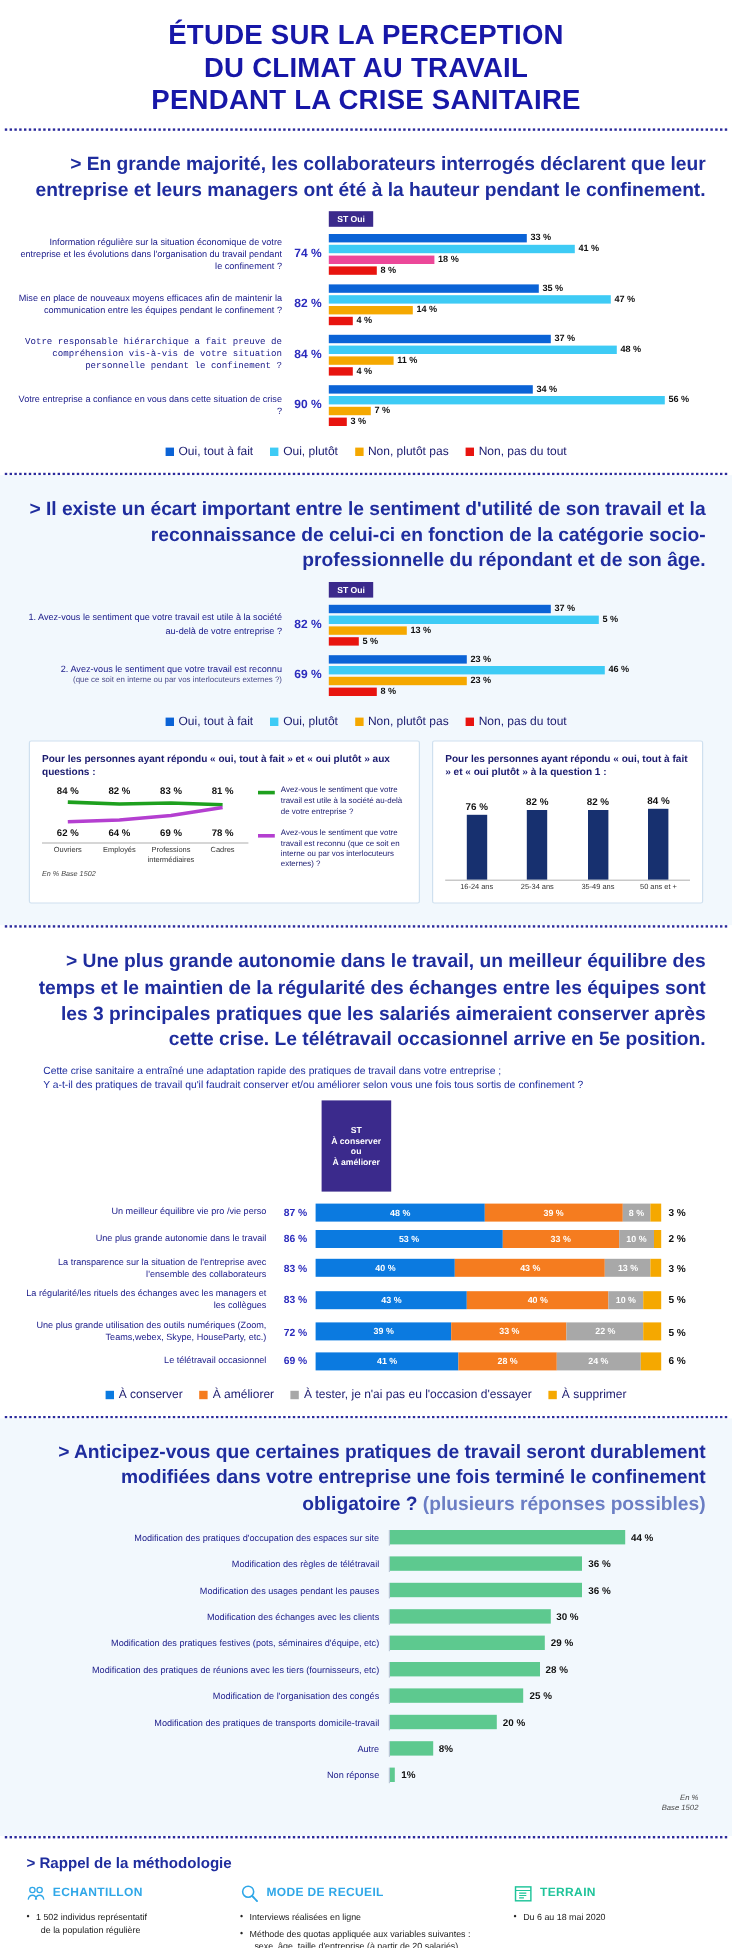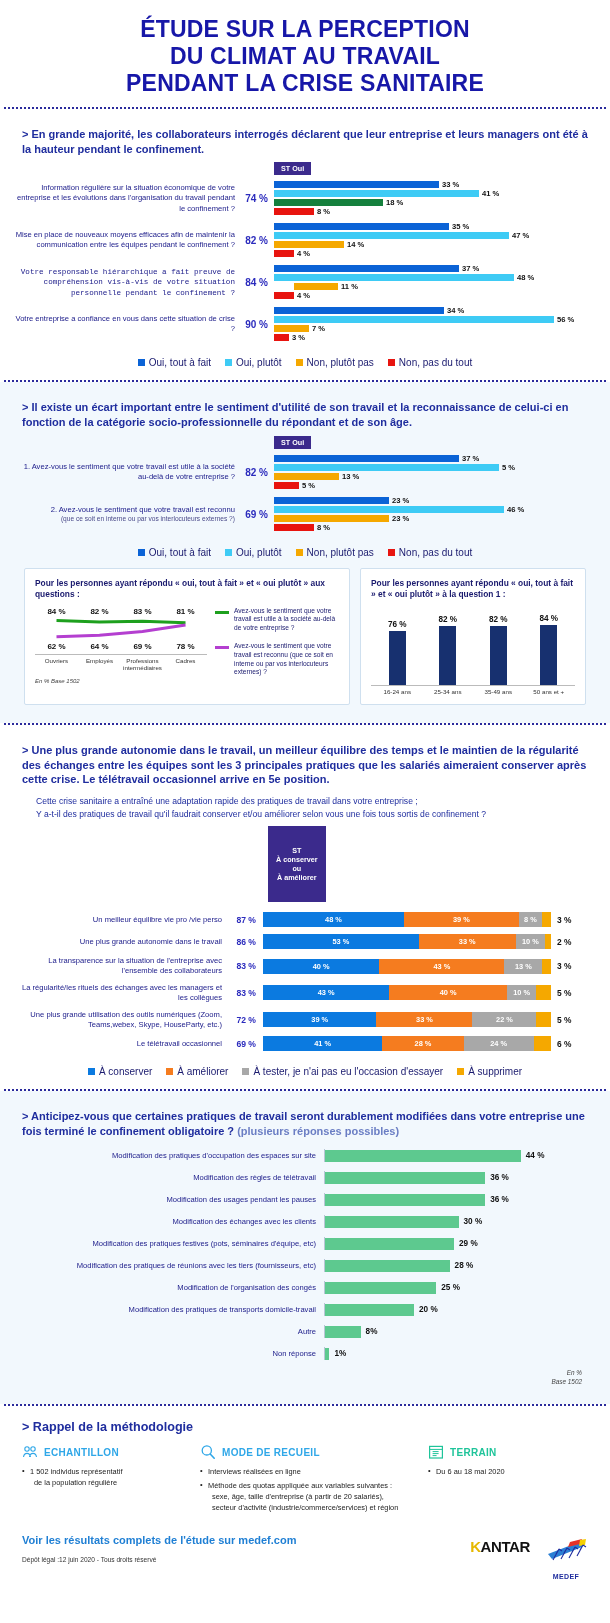--- a/index.html
+++ b/index.html
@@ -14,25 +14,26 @@
 
   
   .dotted-sep {
     height: 0;
     border-top: 2px dotted #2a2a9c;
     margin: 0 4px;
   }
   .section { padding: 10px 12px 12px 12px; }
   .sec-tinted { background: #f2f8fd; }
   .headline {
-    font-size: 11px;
+    font-size: 16px;
     font-weight: bold;
     line-height: 1.35;
     color: #1f2d9e;
     padding: 8px 10px 4px 10px;
+    text-align: right;
   }
   .headline .light { color: #6b7ec4; font-weight: bold; }
   .subq {
     font-size: 8.6px;
     color: #1f2d9e;
     line-height: 1.45;
     padding: 4px 10px 0 24px;
   }
 
   
@@ -218,21 +219,21 @@
           <div class="g4-row">
             <div class="g4-label" style="width: 230px;">Information régulière sur la situation économique de votre entreprise et les évolutions dans l'organisation du travail pendant le confinement ?</div>
             <div class="g4-st">74 %</div>
             <div class="g4-bars">
               <div class="g4-bar" style="background: rgb(11, 99, 214); width: 165px;">
                 <span class="g4-val">33 %</span>
               </div>
               <div class="g4-bar" style="background: rgb(62, 203, 245); width: 205px;">
                 <span class="g4-val">41 %</span>
               </div>
-              <div class="g4-bar" style="background: #15803d; width: 109px;">
+              <div class="g4-bar" style="background: #ec4899; width: 88px;">
                 <span class="g4-val">18 %</span>
               </div>
               <div class="g4-bar" style="background: rgb(232, 20, 15); width: 40px;">
                 <span class="g4-val">8 %</span>
               </div>
             </div>
           </div>
           <div class="g4-row">
             <div class="g4-label" style="width: 230px;">Mise en place de nouveaux moyens efficaces afin de maintenir la communication entre les équipes pendant le confinement ?</div>
             <div class="g4-st">82 %</div>
@@ -254,21 +255,21 @@
           <div class="g4-row">
             <div class="g4-label" style="width: 230px; font-family: Liberation Mono, monospace;">Votre responsable hiérarchique a fait preuve de compréhension vis-à-vis de votre situation personnelle pendant le confinement ?</div>
             <div class="g4-st">84 %</div>
             <div class="g4-bars">
               <div class="g4-bar" style="background: rgb(11, 99, 214); width: 185px;">
                 <span class="g4-val">37 %</span>
               </div>
               <div class="g4-bar" style="background: rgb(62, 203, 245); width: 240px;">
                 <span class="g4-val">48 %</span>
               </div>
-              <div class="g4-bar" style="background: rgb(245, 168, 0); width: 44px; margin-left: 20px;">
+              <div class="g4-bar" style="background: rgb(245, 168, 0); width: 54px;">
                 <span class="g4-val">11 %</span>
               </div>
               <div class="g4-bar" style="background: rgb(232, 20, 15); width: 20px;">
                 <span class="g4-val">4 %</span>
               </div>
             </div>
           </div>
           <div class="g4-row">
             <div class="g4-label" style="width: 230px;">Votre entreprise a confiance en vous dans cette situation de crise ?</div>
             <div class="g4-st">90 %</div>

